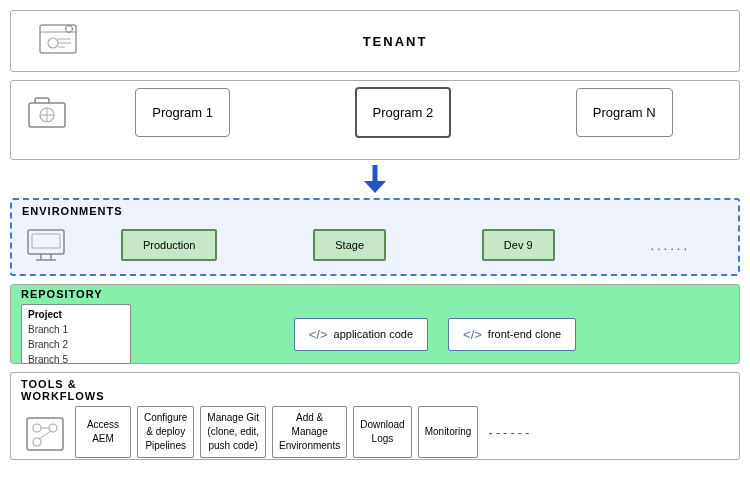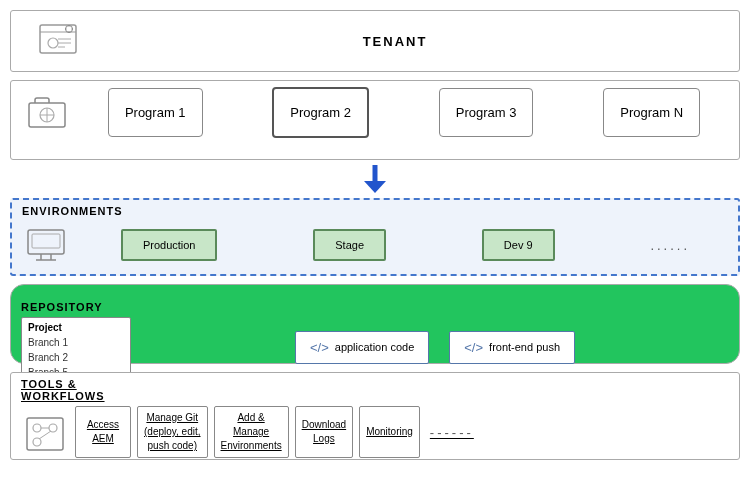--- a/index.html
+++ b/index.html
@@ -147,23 +147,23 @@
     }
     .env-ellipsis {
       font-size: 13px;
       color: #555;
       letter-spacing: 3px;
     }
 
     
     .repository-section {
       border: 1.5px solid #aaa;
-      border-radius: 14px;
-      padding: 16px 10px;
-      background: #22c55e;
+      border-radius: 3px;
+      padding: 3px 10px;
+      background: #86efac;
       height: 80px;
     }
     .repo-row {
       display: flex;
       align-items: center;
       gap: 10px;
       margin-top: 2px;
     }
     .repo-project-box {
       border: 1.5px solid #888;
@@ -207,21 +207,20 @@
       font-size: 13px;
     }
 
     
     .tools-section {
       border: 1.5px solid #aaa;
       border-radius: 3px;
       padding: 5px 10px;
       background: #fff;
       height: 88px;
-      text-decoration: underline;
     }
     .tools-row {
       display: flex;
       align-items: flex-end;
       gap: 0;
       margin-top: 2px;
     }
     .tools-icon {
       width: 48px;
       height: 48px;
@@ -294,23 +293,20 @@
           <line x1="13" y1="20" x2="27" y2="20" stroke="#aaa" stroke-width="1"></line>
           <line x1="20" y1="13" x2="20" y2="27" stroke="#aaa" stroke-width="1"></line>
         </svg>
       </div>
       <div class="programs-items">
         <div class="program-box">
           <span>Program 1</span>
         </div>
         <div class="program-box selected">
           <span>Program 2</span>
-        </div>
-        <div class="program-box">
-          <span>Program 3</span>
         </div>
         <div class="program-box">
           <span>Program N</span>
         </div>
       </div>
     </div>
   </div>
 
   <div class="arrow-row">
     <svg class="arrow-svg" viewBox="0 0 30 28">
@@ -364,21 +360,21 @@
           <div>Branch N</div>
         </div>
       </div>
       <div class="repo-code-items">
         <div class="code-box">
           <span class="code-icon">&lt;/&gt;</span>
           <span>application code</span>
         </div>
         <div class="code-box">
           <span class="code-icon">&lt;/&gt;</span>
-          <span>front-end push</span>
+          <span>front-end clone</span>
         </div>
       </div>
     </div>
   </div>
 
   <div class="tools-section">
     <div class="section-label" style="white-space:pre-line;">TOOLS &amp;
 WORKFLOWS</div>
     <div class="tools-row">
       <div class="tools-icon">
@@ -387,22 +383,25 @@
           <circle cx="12" cy="12" r="4" stroke="#aaa" stroke-width="1.2" fill="none"></circle>
           <circle cx="28" cy="12" r="4" stroke="#aaa" stroke-width="1.2" fill="none"></circle>
           <circle cx="12" cy="26" r="4" stroke="#aaa" stroke-width="1.2" fill="none"></circle>
           <line x1="16" y1="12" x2="24" y2="12" stroke="#aaa" stroke-width="1"></line>
           <line x1="14" y1="23" x2="26" y2="15" stroke="#aaa" stroke-width="1"></line>
         </svg>
       </div>
       <div class="tools-items">
         <div class="tool-box" style="white-space:pre-line;">Access
 AEM</div>
+        <div class="tool-box" style="white-space:pre-line;">Configure
+&amp; deploy
+Pipelines</div>
         <div class="tool-box" style="white-space:pre-line;">Manage Git
-(deploy, edit,
+(clone, edit,
 push code)</div>
         <div class="tool-box" style="white-space:pre-line;">Add  &amp;
  Manage
 Environments</div>
         <div class="tool-box" style="white-space:pre-line;">Download
 Logs</div>
         <div class="tool-box" style="white-space:pre-line;">Monitoring</div>
         <div class="tools-ellipsis">------</div>
       </div>
     </div>

